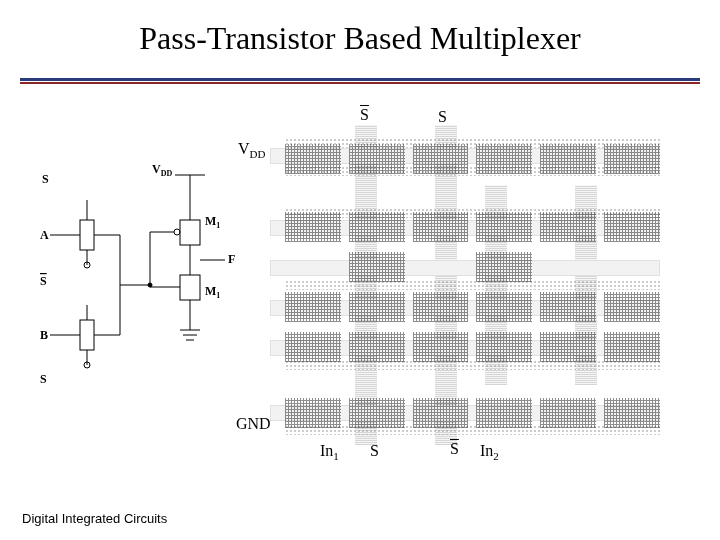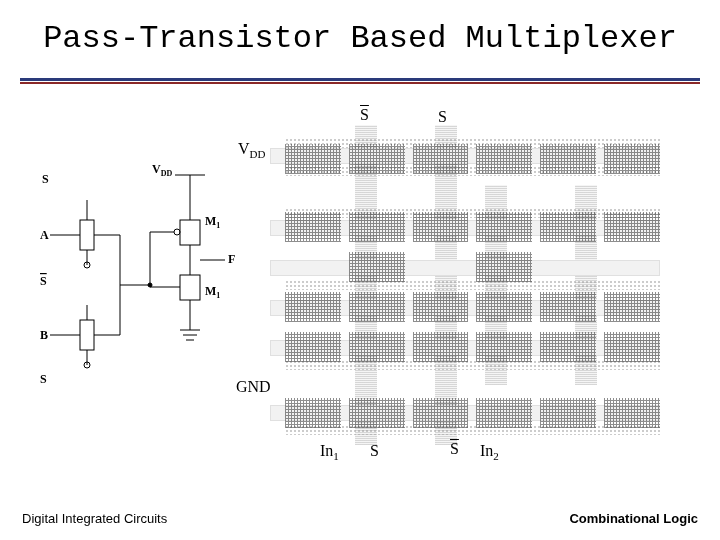--- a/index.html
+++ b/index.html
@@ -1,17 +1,17 @@
 <!DOCTYPE html>
 <html><head>
 <meta charset="utf-8">
 <style>
   html,body{margin:0;padding:0;width:720px;height:540px;background:#fff;font-family:"Times New Roman",serif;color:#000;overflow:hidden}
   .slide{position:relative;width:720px;height:540px}
-  .title{position:absolute;top:20px;left:0;right:0;text-align:center;font-size:32px;font-family:Liberation Mono, monospace}
+  .title{position:absolute;top:20px;left:0;right:0;text-align:center;font-size:32px;font-family:Liberation Serif, serif}
   .rule{position:absolute;left:20px;right:20px;height:6px}
   .rule .top{height:0;border-top:3px solid #2a3a7a}
   .rule .bot{height:0;border-top:2px solid #8a2828;margin-top:1px}
   .footer{position:absolute;bottom:14px;left:22px;right:22px;font-family:Arial,Helvetica,sans-serif;font-size:13px;display:flex;justify-content:space-between;align-items:flex-start}
   .footer .center{font-weight:bold}
   .label{position:absolute;font-family:"Times New Roman",serif;font-size:16px}
   .sub{font-size:11px;vertical-align:sub}
   .over{text-decoration:overline}
   
   .layout{position:absolute;left:270px;top:130px;width:390px;height:310px}
@@ -153,24 +153,23 @@
     <div class="cells" style="top:268px">
         <div class="cell"></div>
         <div class="cell"></div>
         <div class="cell"></div>
         <div class="cell"></div>
         <div class="cell"></div>
         <div class="cell"></div>
       </div>
   </div>
 
-  <div class="label" style="left:236px;top:378px">GND</div>
+  <div class="label" style="left:236px;top:415px">GND</div>
   <div class="label" style="left:320px;top:442px"><span>In</span><span class="sub">1</span></div>
   <div class="label" style="left:370px;top:442px">S</div>
   <div class="label" style="left:450px;top:440px"><span class="over">S</span></div>
   <div class="label" style="left:480px;top:442px"><span>In</span><span class="sub">2</span></div>
 
   <div class="footer">
     <span>Digital Integrated Circuits</span>
-    <span class="center">Combinational Logic</span>
   </div>
 
 </div>
 
 </body></html>

